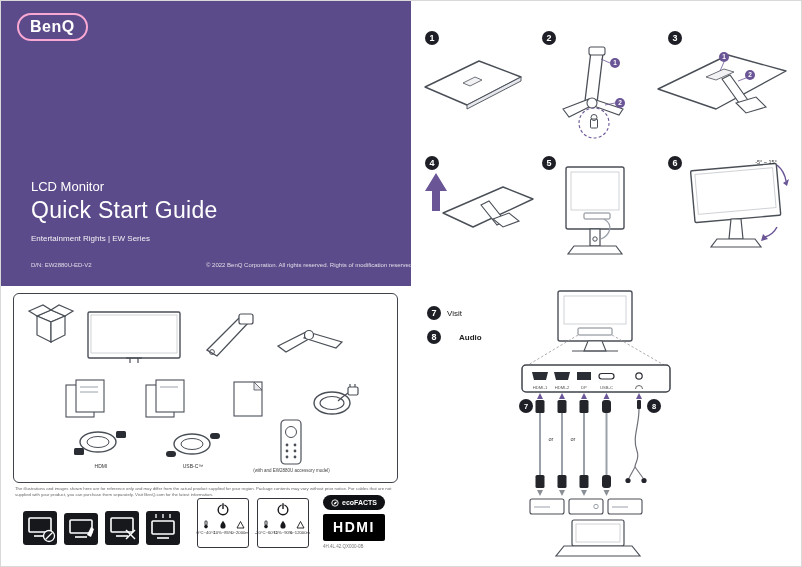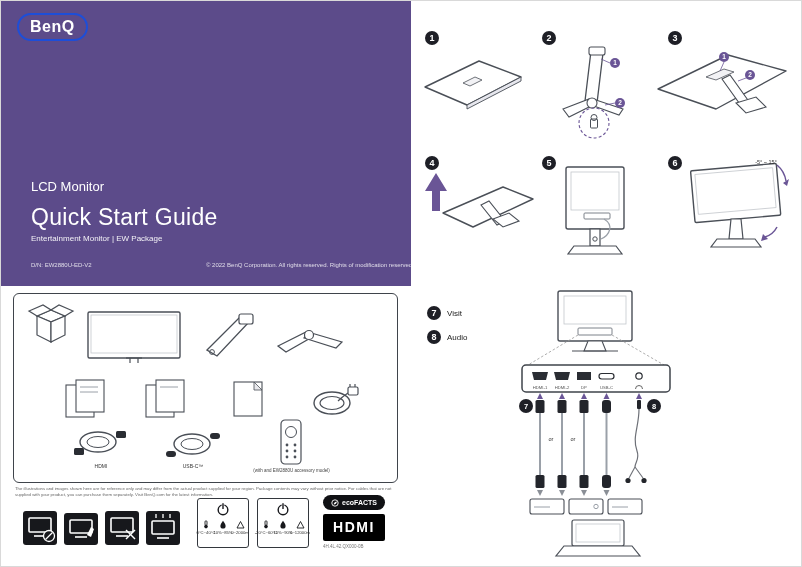--- a/index.html
+++ b/index.html
@@ -3,21 +3,21 @@
 <meta charset="utf-8">
 <style>
   html,body{margin:0;padding:0;background:#f3f3f3;}
   #page{position:relative;width:802px;height:567px;background:#ffffff;
         font-family:"Liberation Sans",sans-serif;overflow:hidden;
         border:1px solid #d9d9d9;box-sizing:border-box;}
   .abs{position:absolute;}
   svg{display:block;}
   svg text{font-family:"Liberation Sans",sans-serif;}
   .cover{background:#5c4b8a;}
-  .logo{border:2px solid #1d4ed8;border-radius:15px;color:#fff;font-weight:bold;
+  .logo{border:2px solid #f9a8d4;border-radius:15px;color:#fff;font-weight:bold;
         font-size:16px;padding:3px 11px;letter-spacing:.5px;}
   .cover-product{color:#fff;font-size:13px;}
   .cover-title{color:#fff;font-size:23px;letter-spacing:.3px;}
   .cover-sub{color:rgba(255,255,255,.92);font-size:8px;}
   .cover-fine{color:rgba(255,255,255,.8);font-size:6px;}
   .contents-box{border:1.5px solid #3f444b;border-radius:6px;background:#fff;}
   .cable-label{font-size:5px;color:#333;text-align:center;}
   .remote-note{font-size:4.5px;color:#444;text-align:center;}
   .disclaimer{font-size:4.3px;color:#666;line-height:1.3;}
   .badge{background:#1e1f26;color:#fff;border-radius:50%;text-align:center;font-weight:bold;}
@@ -39,22 +39,22 @@
 </head>
 <body>
 
 <div id="page">
 
   <div class="abs cover" style="left:0;top:0;width:410px;height:285px;"></div>
 
   <div class="abs logo" style="left:16px;top:12px;"><span>BenQ</span></div>
 
   <div class="abs cover-product" style="left:30px;top:178px;">LCD Monitor</div>
-  <div class="abs cover-title" style="left:30px;top:203px;">Quick Start Guide</div>
-  <div class="abs cover-sub" style="left:30px;top:233px;">Entertainment Monitor  |  EW Package</div>
+  <div class="abs cover-title" style="left:30px;top:196px;">Quick Start Guide</div>
+  <div class="abs cover-sub" style="left:30px;top:233px;">Entertainment Rights  |  EW Series</div>
   <div class="abs cover-fine" style="left:30px;top:261px;">D/N: EW2880U-ED-V2</div>
   <div class="abs cover-fine" style="left:205px;top:261px;">© 2022 BenQ Corporation. All rights reserved. Rights of modification reserved.</div>
 
   <div class="abs contents-box" style="left:12px;top:292px;width:383px;height:188px;">
 
     <svg class="abs" style="left:13px;top:8px" width="48" height="44" viewBox="0 0 48 44">
       <polygon points="10,14 24,8 38,14 24,20" fill="#fff" stroke="#4a4f57" stroke-width="1.2"></polygon>
       <polygon points="10,14 24,20 24,40 10,33" fill="#fff" stroke="#4a4f57" stroke-width="1.2"></polygon>
       <polygon points="38,14 24,20 24,40 38,33" fill="#fff" stroke="#4a4f57" stroke-width="1.2"></polygon>
       <polygon points="10,14 2,9 16,3 24,8" fill="#fff" stroke="#4a4f57" stroke-width="1.2"></polygon>
@@ -303,21 +303,21 @@
     <path d="M100,8 a26,26 0 0 1 9,16" fill="none" stroke="#6a5596" stroke-width="1.5"></path>
     <polygon points="106,26 112,22 110,29" fill="#6a5596"></polygon>
     <path d="M88,80 a20,20 0 0 0 12,-10" fill="none" stroke="#6a5596" stroke-width="1.5"></path>
     <polygon points="86,77 84,84 91,82" fill="#6a5596"></polygon>
   </svg>
   <div class="abs tilt-label" style="left:736px;top:158px;width:58px;">-5° ~ 15°</div>
 
   <div class="abs badge badge14" style="left:426px;top:305px;">7</div>
   <div class="abs step-label" style="left:446px;top:308px;">Visit</div>
   <div class="abs badge badge14" style="left:426px;top:329px;">8</div>
-  <div class="abs step-label" style="left:446px;top:332px;">Audio</div>
+  <div class="abs step-label" style="left:458px;top:332px;font-weight:bold;">Audio</div>
 
   <svg class="abs" style="left:505px;top:288px" width="192" height="278" viewBox="0 0 192 278">
 
     <rect x="52" y="2" width="74" height="50" rx="2" fill="#fff" stroke="#4a4f57" stroke-width="1.4"></rect>
     <rect x="58" y="7" width="62" height="28" fill="none" stroke="#c4c7cc" stroke-width="0.8"></rect>
     <rect x="72" y="39" width="34" height="7" rx="1" fill="none" stroke="#7d828a" stroke-width="1"></rect>
     <polygon points="82,52 96,52 100,62 78,62" fill="#fff" stroke="#4a4f57" stroke-width="1.1"></polygon>
     <line x1="66" y1="62" x2="112" y2="62" stroke="#4a4f57" stroke-width="1.1"></line>
 
     <line x1="72" y1="46" x2="22" y2="76" stroke="#999" stroke-width="0.8" stroke-dasharray="2.5,2"></line>

